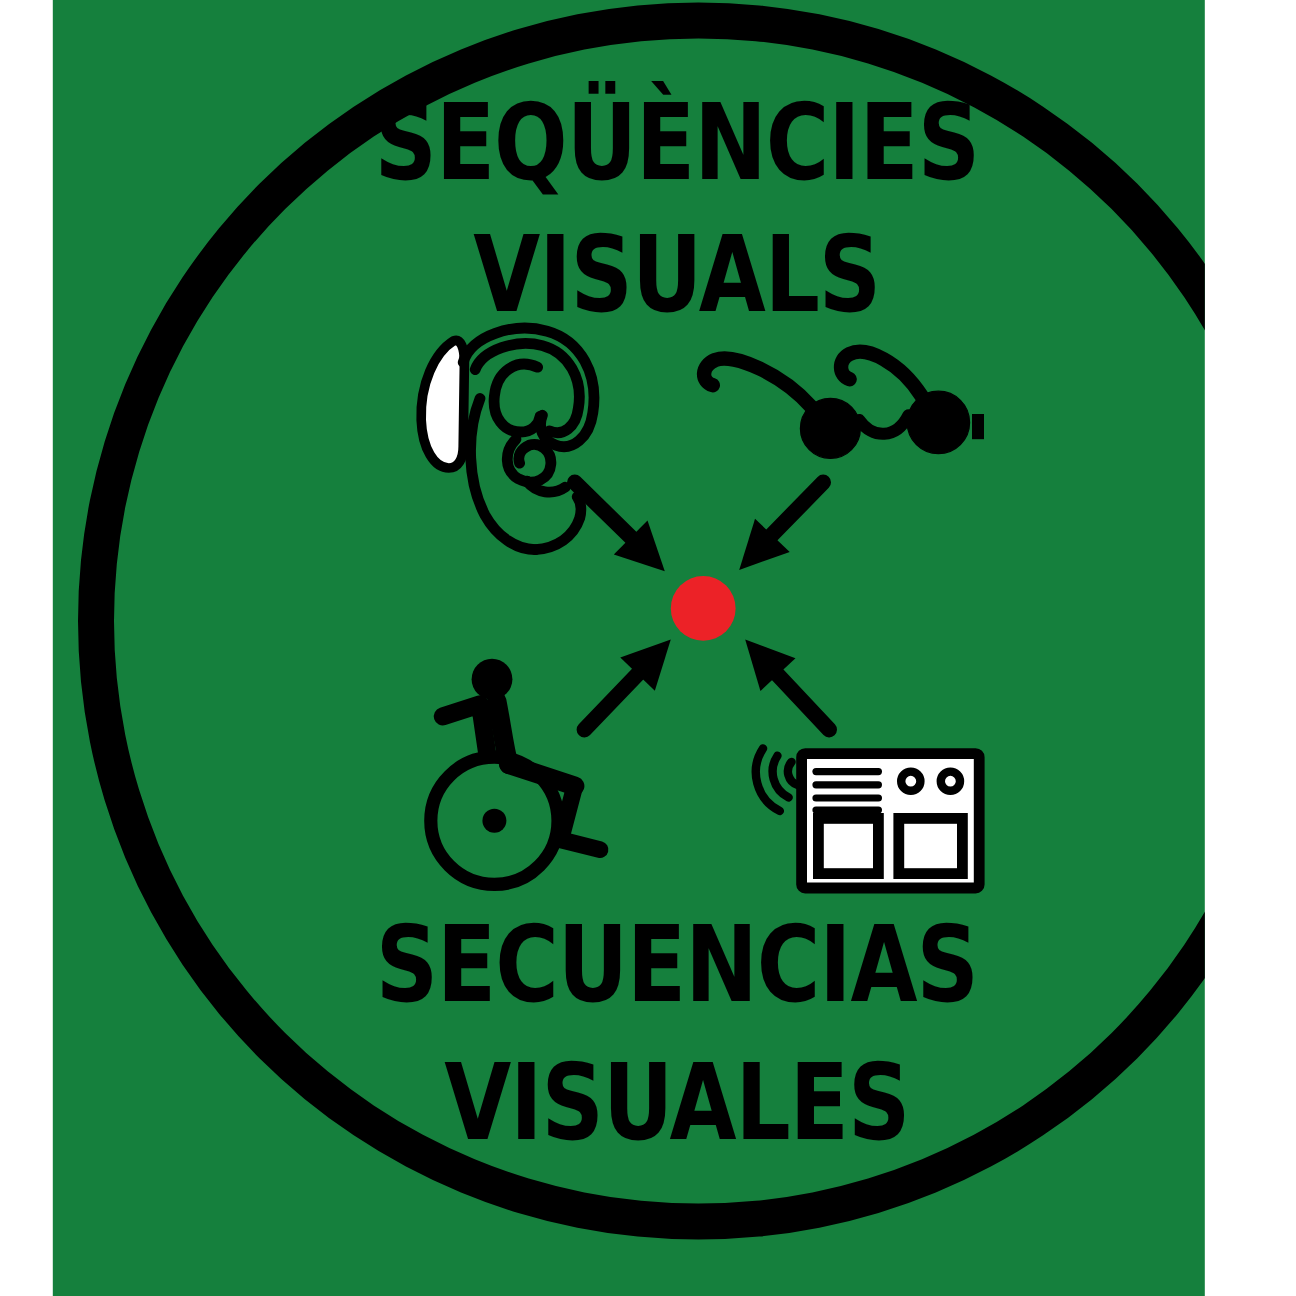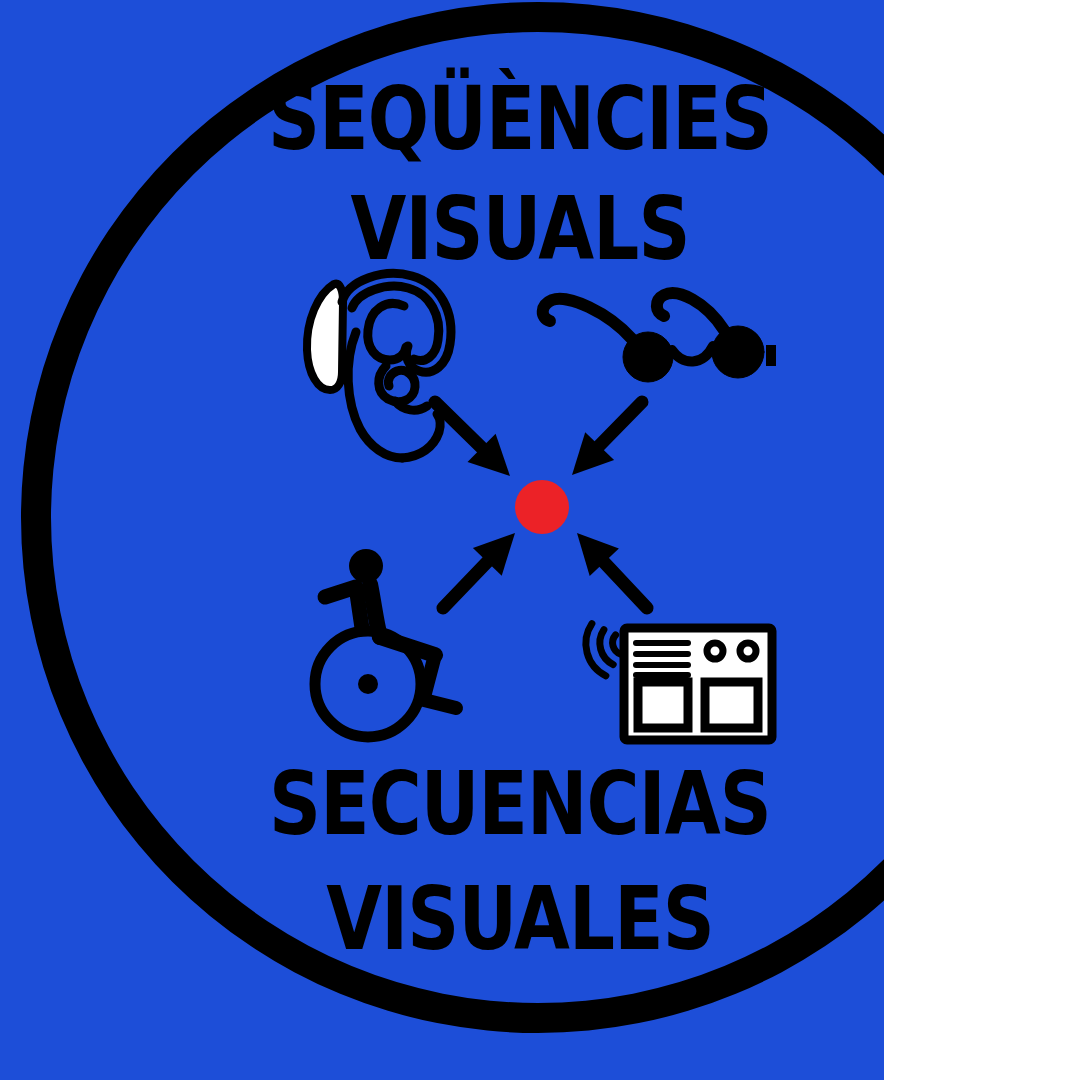--- a/index.html
+++ b/index.html
@@ -1,18 +1,18 @@
 <!DOCTYPE html>
 <html><head>
 <meta charset="utf-8">
 <style>
   html,body{margin:0;padding:0;background:#ffffff;}
   .canvas{
-    position:relative;width:884px;height:1080px;background:#1d4ed8;
-    overflow:hidden;font-family:"DejaVu Sans",sans-serif;
+    position:relative;width:960px;height:1080px;background:#15803d;
+    overflow:hidden;font-family:"DejaVu Sans",sans-serif;margin-left:44px;
   }
   .ring{
     position:absolute;left:21px;top:2px;width:1034px;height:1031px;
     box-sizing:border-box;border:30px solid #000;border-radius:50%;
     background:transparent;
   }
   .line{
     position:absolute;left:0;width:1080px;text-align:center;
     font-weight:bold;color:#000;font-size:88px;line-height:1;
     letter-spacing:-1px;white-space:nowrap;

